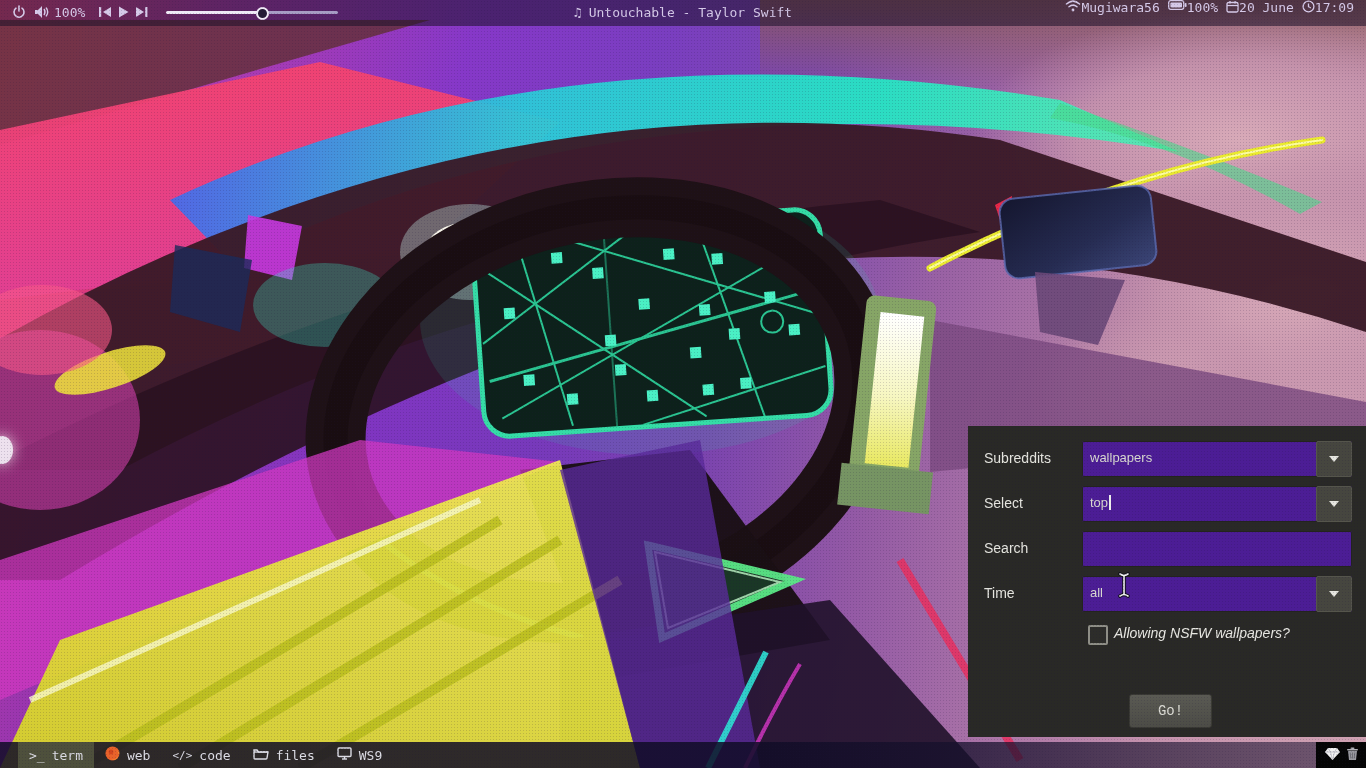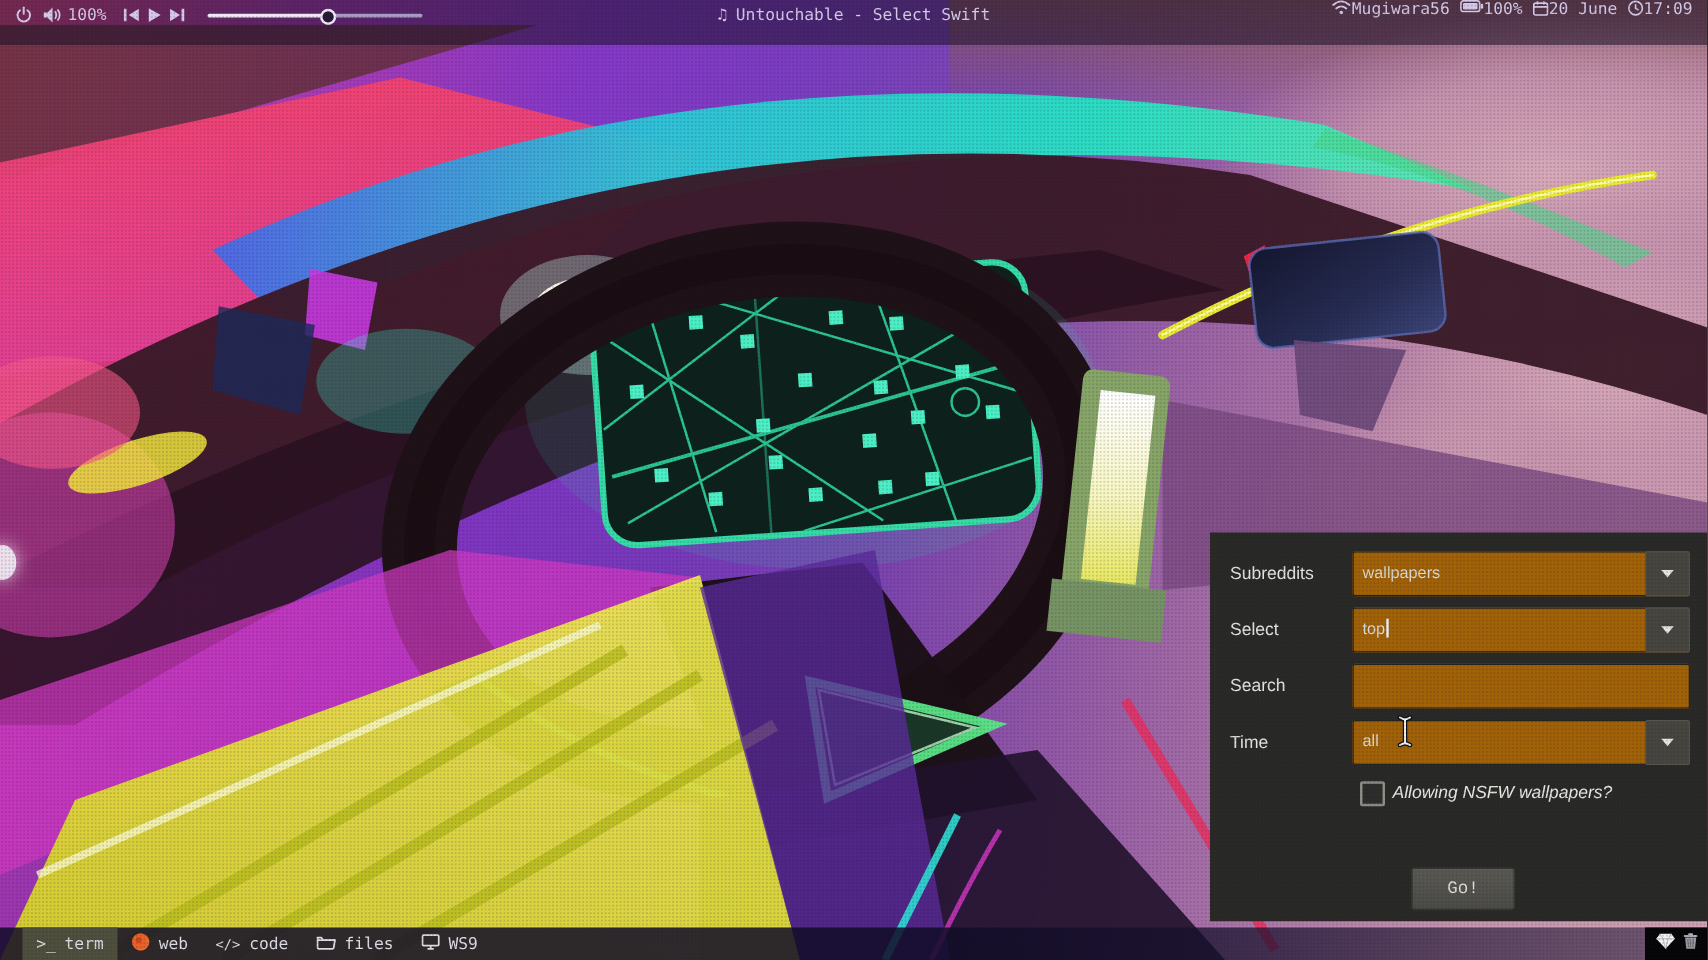--- a/index.html
+++ b/index.html
@@ -7,40 +7,40 @@
     font-family:"DejaVu Sans Mono",monospace;}
   
   .wallpaper{position:absolute;inset:0;
     background:
       radial-gradient(ellipse at 28% 105%, rgba(110,40,170,.55), transparent 55%),
       linear-gradient(108deg,#e0487c 0%,#b03cae 14%,#8638c8 30%,#7a3ec0 42%,#7c48b0 52%,#9a62a4 64%,#b27ea6 76%,#c795ae 88%,#cfa2b2 100%);}
   .wallpaper svg{position:absolute;inset:0;}
   .osd-dot{position:absolute;left:-9px;top:436px;width:22px;height:28px;border-radius:50%;
     background:#f5f0f8;opacity:.92;box-shadow:0 0 14px rgba(255,255,255,.8);}
   
-  .topbar{position:absolute;left:0;top:0;width:1366px;height:36px;
+  .topbar{position:absolute;left:0;top:0;width:1366px;height:26px;
     background:rgba(28,17,40,.55);color:#d5c9e8;font-size:13px;}
   .tb-left{position:absolute;left:12px;top:0;height:24px;display:flex;align-items:center;}
   .tb-center{position:absolute;left:0;right:0;top:0;height:24px;display:flex;
     align-items:center;justify-content:center;gap:7px;}
   .tb-right{position:absolute;right:12px;top:0;height:24px;display:flex;align-items:flex-start;gap:0;}
   .tb-icon{display:inline-flex;align-items:center;justify-content:center;}
   .tb-btn{background:none;border:none;padding:0;margin:0;color:#d5c9e8;display:inline-flex;
     align-items:center;cursor:pointer;}
   .slider{position:relative;width:172px;height:3px;margin-left:18px;border-radius:2px;
     background:linear-gradient(90deg,#efe9f6 0 55%,#a79cc4 55% 100%);}
   .slider-knob{position:absolute;top:-4px;width:9px;height:9px;border-radius:50%;
     background:#241a36;border:2px solid #efe9f6;transform:translateX(-5px);}
   .gap8{margin-left:8px}.gap4{margin-left:4px}.gap14{margin-left:14px}.gap6{margin-left:6px}
   
   .dialog{position:absolute;left:968px;top:426px;width:398px;height:311px;background:#292926;
     font-family:"Liberation Sans","DejaVu Sans",sans-serif;}
   .drow{position:absolute;left:0;width:100%;height:36px;padding-left:28px;}
   .dlabel{position:absolute;left:16px;top:9px;font-size:14px;color:#e4e4de;}
-  .dentry{position:absolute;left:114px;top:0;width:270px;height:36px;background:#a16207;
+  .dentry{position:absolute;left:114px;top:0;width:270px;height:36px;background:#4c1d95;
     border-radius:2px;box-shadow:inset 0 0 0 1px #23231f;}
   .dvalue{position:absolute;left:8px;top:9px;font-size:13px;color:#d8d8d0;}
   .dbtn{position:absolute;right:0;top:0;width:36px;height:36px;background:#46463f;
     border:1px solid #55554c;border-radius:2px;display:flex;align-items:center;
     justify-content:center;padding:0;cursor:pointer;box-sizing:border-box;}
   .arr{width:0;height:0;border-left:5px solid transparent;border-right:5px solid transparent;
     border-top:6px solid #e6e6e0;}
   .caret{display:inline-block;width:1.5px;height:15px;background:#ececec;
     vertical-align:text-bottom;margin-left:1px;}
   .cbx{position:absolute;left:120px;top:199px;width:16px;height:16px;background:#2d2d2a;
@@ -252,21 +252,21 @@
             <path d="M1 1 L9 6 L1 11 Z"></path>
             <rect x="10.2" y="1" width="2.2" height="10"></rect>
           </svg>
       </button>
       <div class="slider">
         <span class="slider-knob" style="left: 55%;"></span>
       </div>
     </div>
     <div class="tb-center">
       <span>♫</span>
-      <span>Untouchable - Select Swift</span>
+      <span>Untouchable - Taylor Swift</span>
     </div>
     <div class="tb-right">
       <span class="tb-icon">
         <svg width="16" height="12" viewBox="0 0 16 12" fill="none" stroke="#d5c9e8" stroke-width="1.5" stroke-linecap="round">
             <path d="M1.5 4 Q8 -1.8 14.5 4"></path>
             <path d="M4 6.8 Q8 3.4 12 6.8"></path>
             <circle cx="8" cy="10" r="1.4" fill="#d5c9e8" stroke="none"></circle>
           </svg>
       </span>
       <span>Mugiwara56</span>

